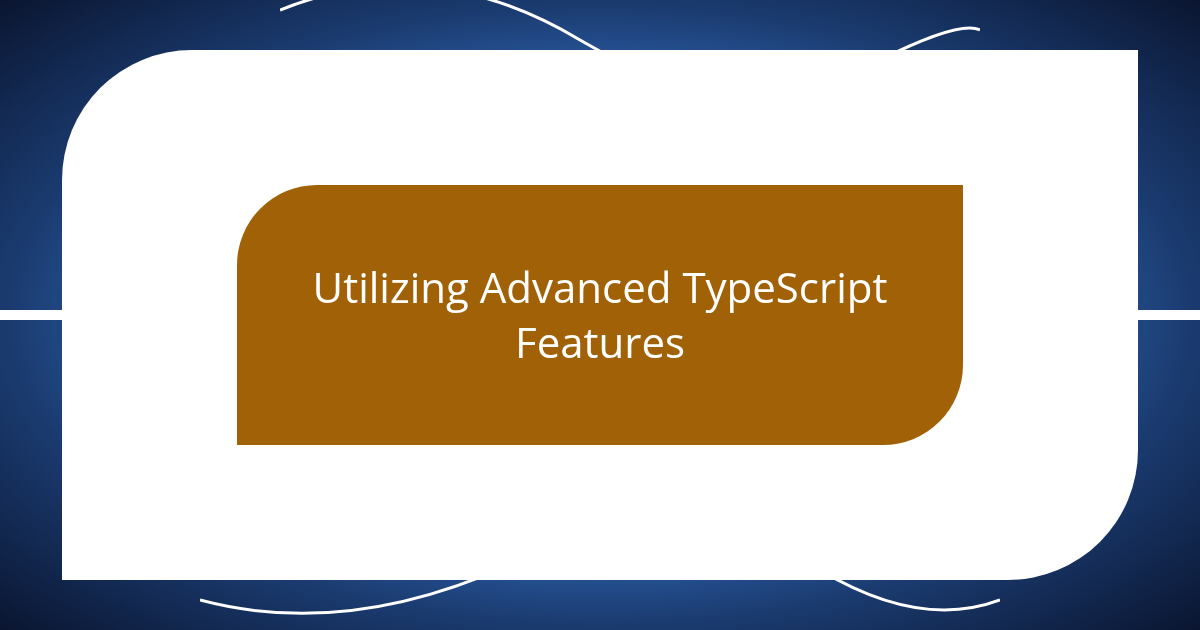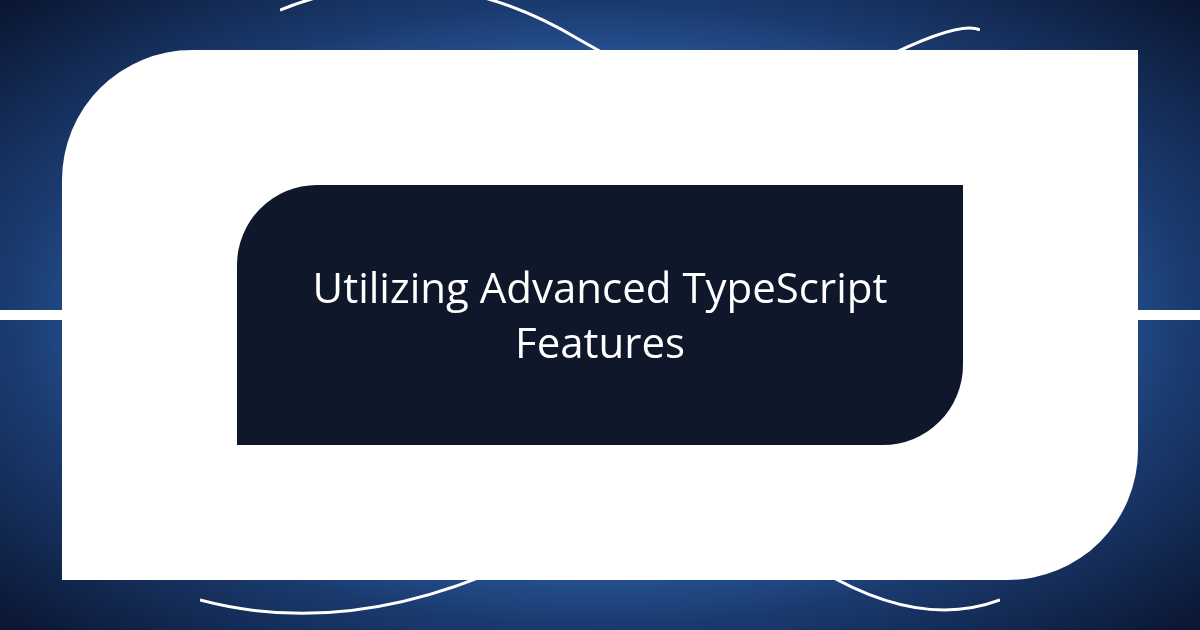--- a/index.html
+++ b/index.html
@@ -32,21 +32,21 @@
       background: #ffffff;
       border-top-left-radius: 130px;
       border-bottom-right-radius: 130px;
       display: flex;
       align-items: center;
       justify-content: center;
     }
     .inner-card {
       width: 726px;
       height: 260px;
-      background: #0f172a;
+      background: #a16207;
       border-top-left-radius: 80px;
       border-bottom-right-radius: 80px;
       display: flex;
       align-items: center;
       justify-content: center;
       padding: 0 32px;
     }
     .title {
       color: #ffffff;
       font-size: 42px;

